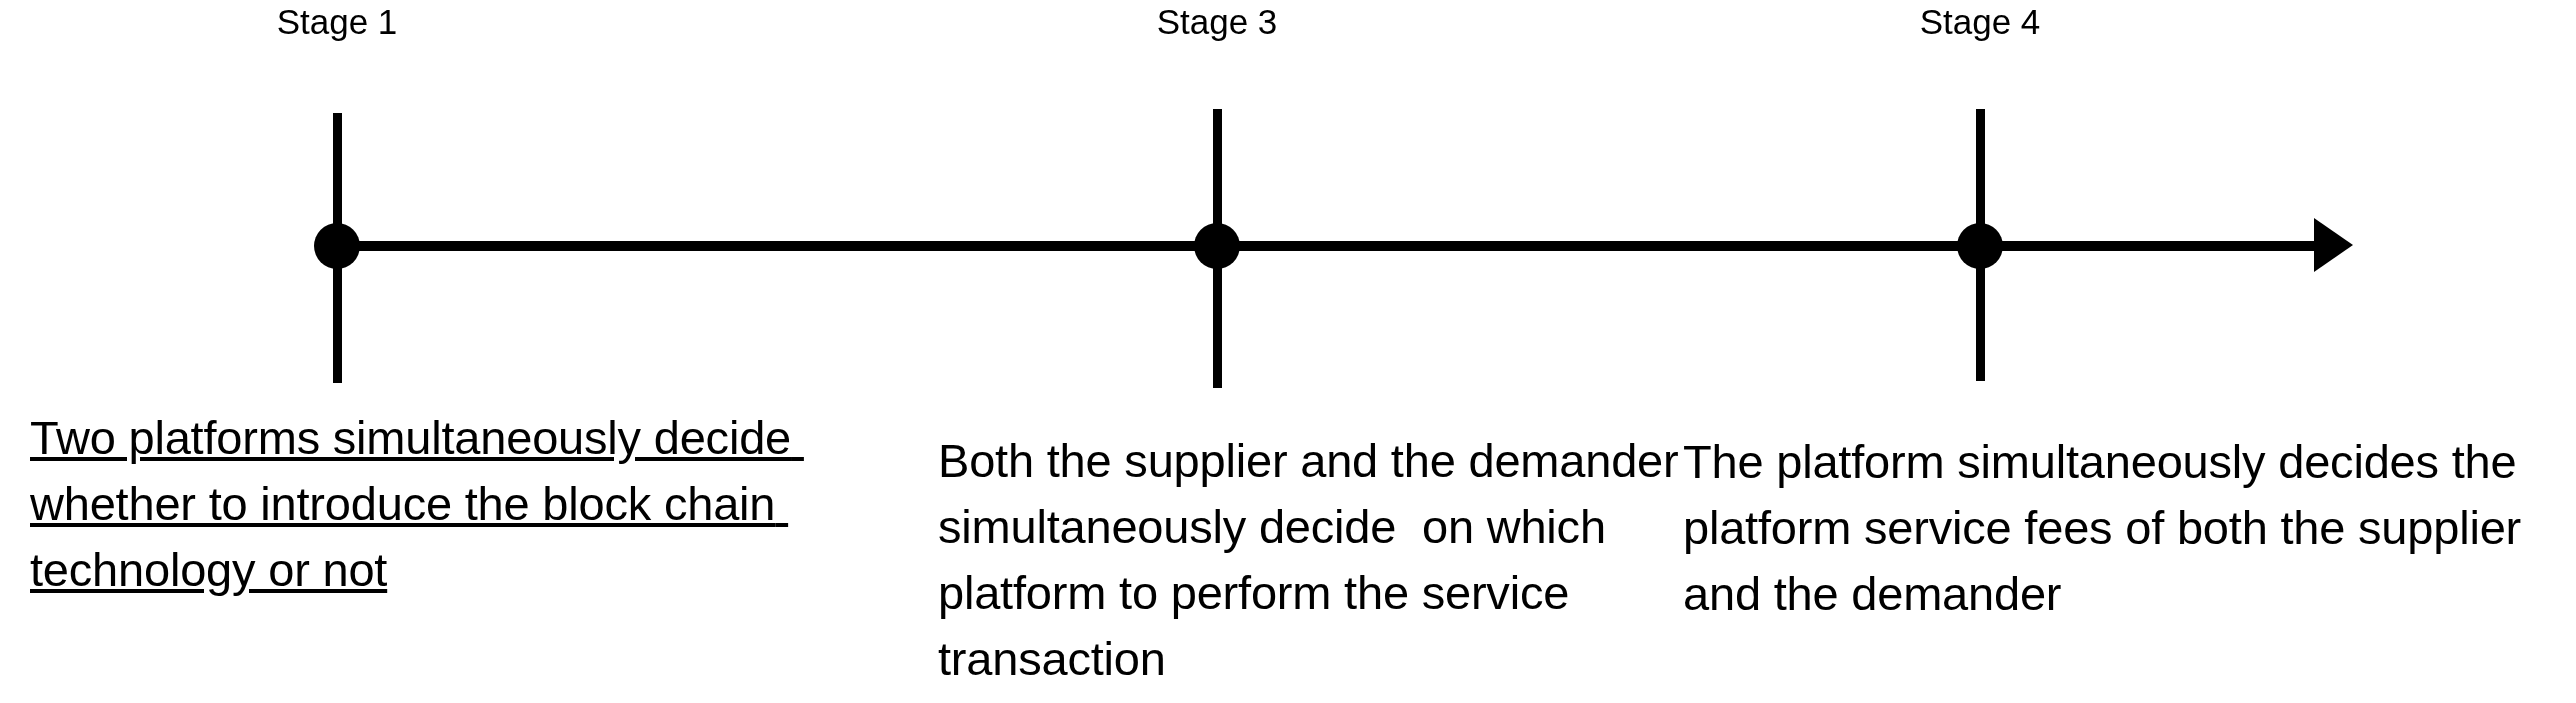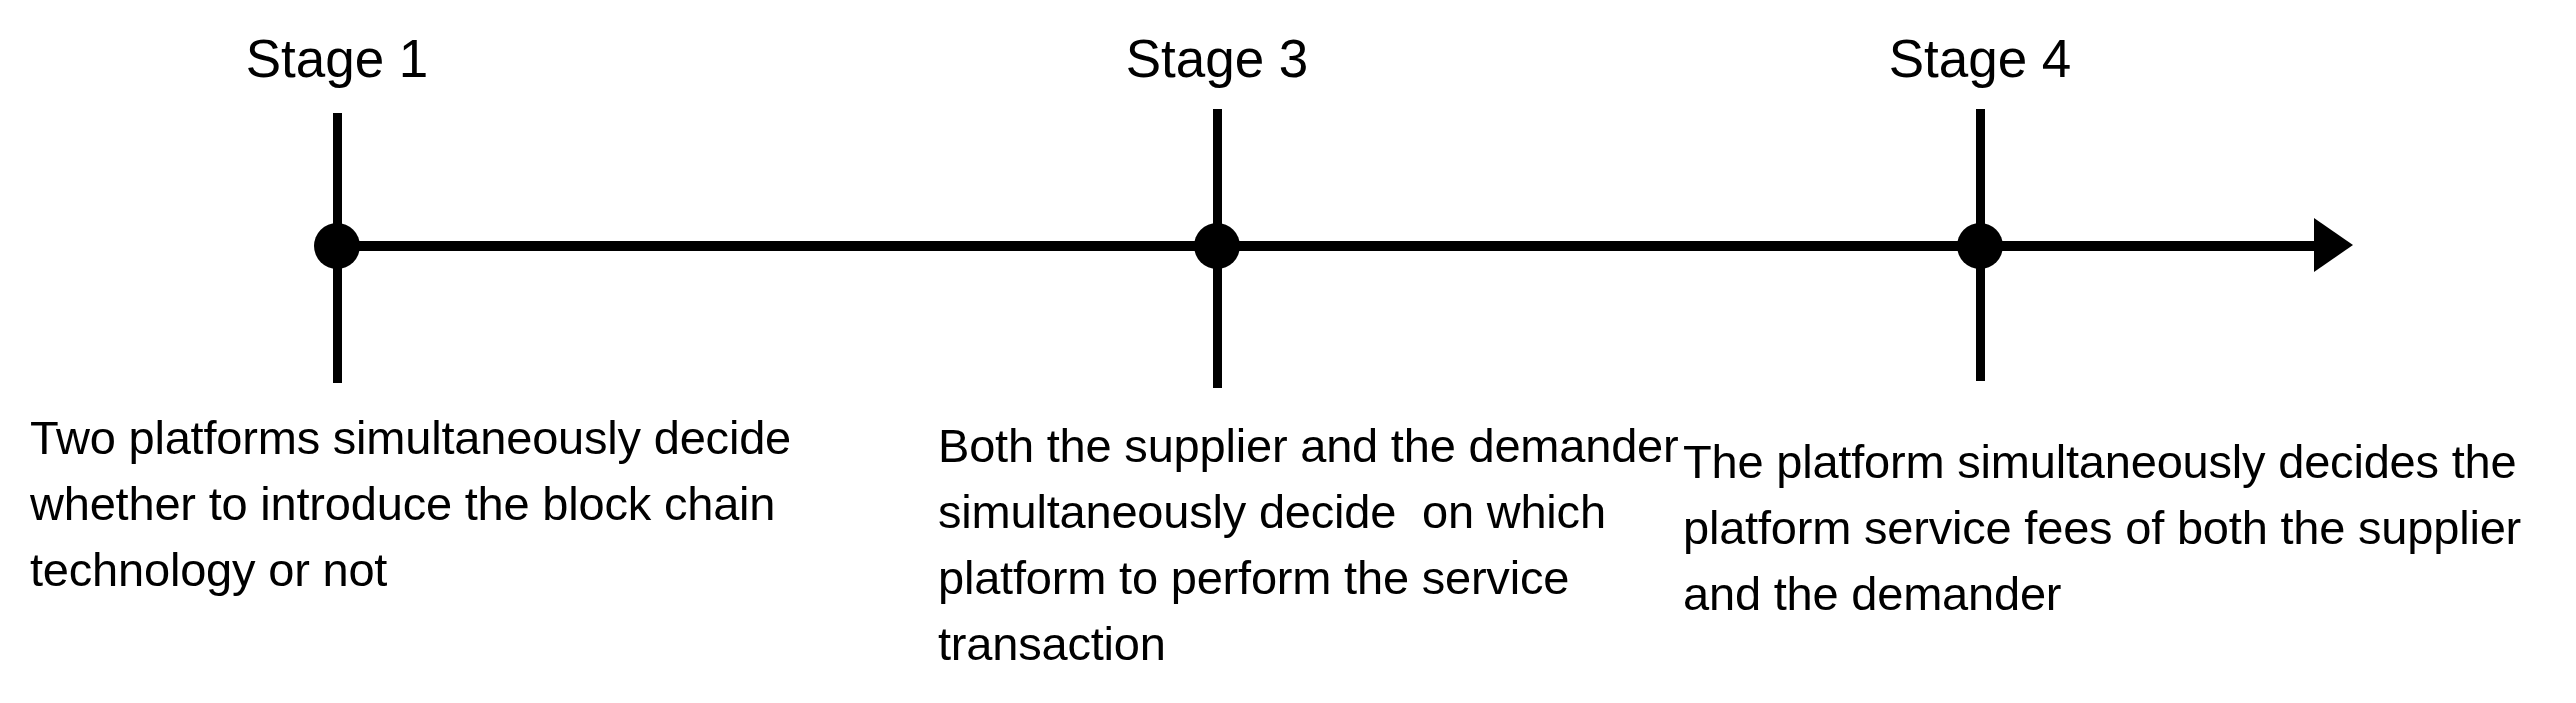--- a/index.html
+++ b/index.html
@@ -58,37 +58,36 @@
     height: 46px;
     border-radius: 50%;
     background: #000000;
   }
   .stage-label {
     position: absolute;
     top: 3.8px;
     width: 380px;
     left: -190px;
     text-align: center;
-    font-size: 53px;
+    font-size: 35px;
     line-height: 1.05;
     letter-spacing: 0px;
     white-space: nowrap;
-    margin-top: 27px;
   }
 
   
   .desc {
     position: absolute;
     font-size: 47px;
     line-height: 66px;
     white-space: pre-wrap;
     letter-spacing: -0.2px;
   }
-  #desc-1 { left: 30px;   top: 405px; width: 861px; }
-  #desc-2 { left: 938px; top: 413px; width: 766px; }
+  #desc-1 { left: 30px;   top: 405px; width: 861px; text-decoration: underline; }
+  #desc-2 { left: 938px; top: 428px; width: 766px; }
   #desc-3 { left: 1683px; top: 429px; width: 861px; }
 </style>
 </head>
 <body>
 
 <div id="canvas">
 
   <div class="axis-line"></div>
   <div class="axis-arrowhead"></div>
 

